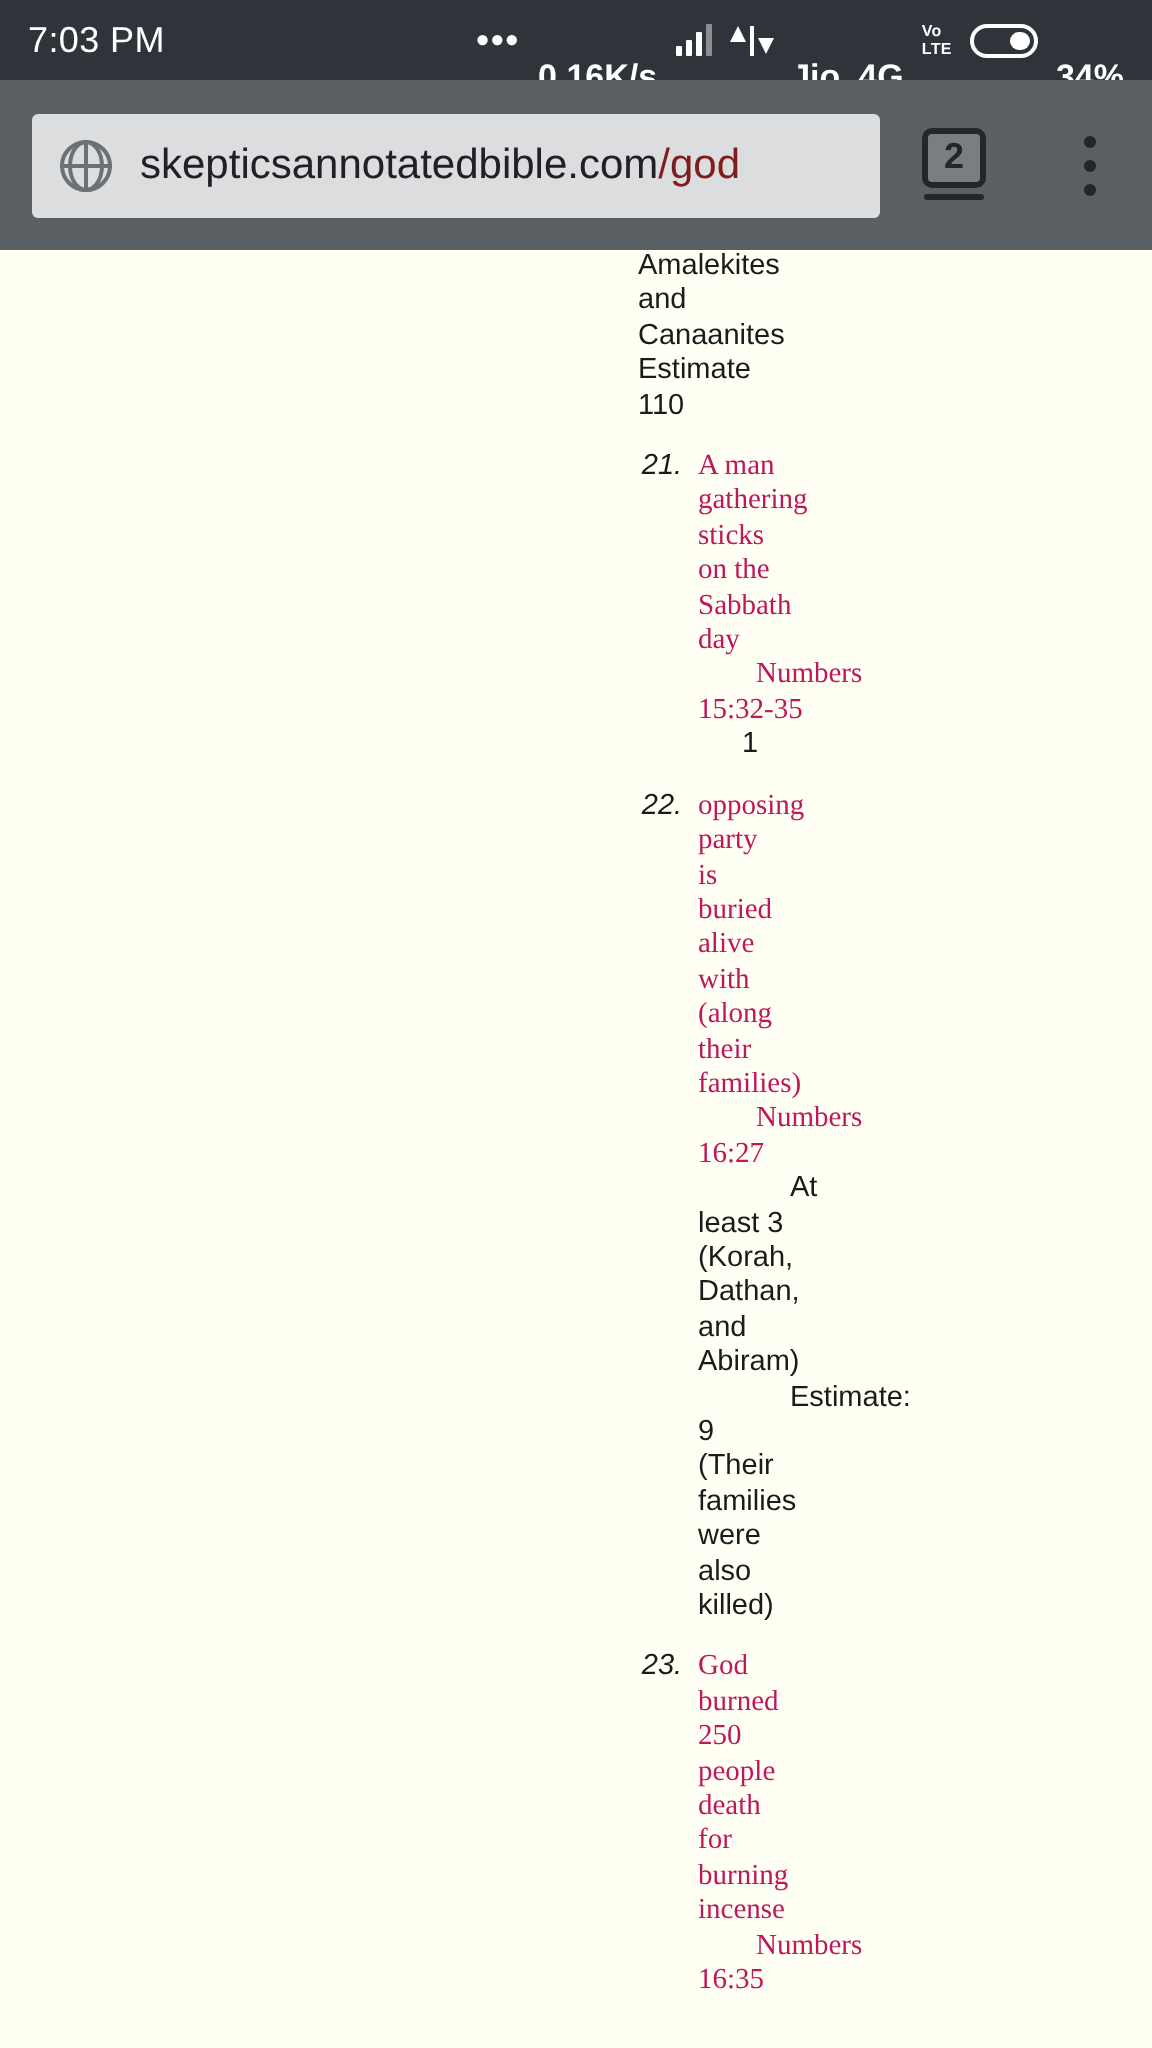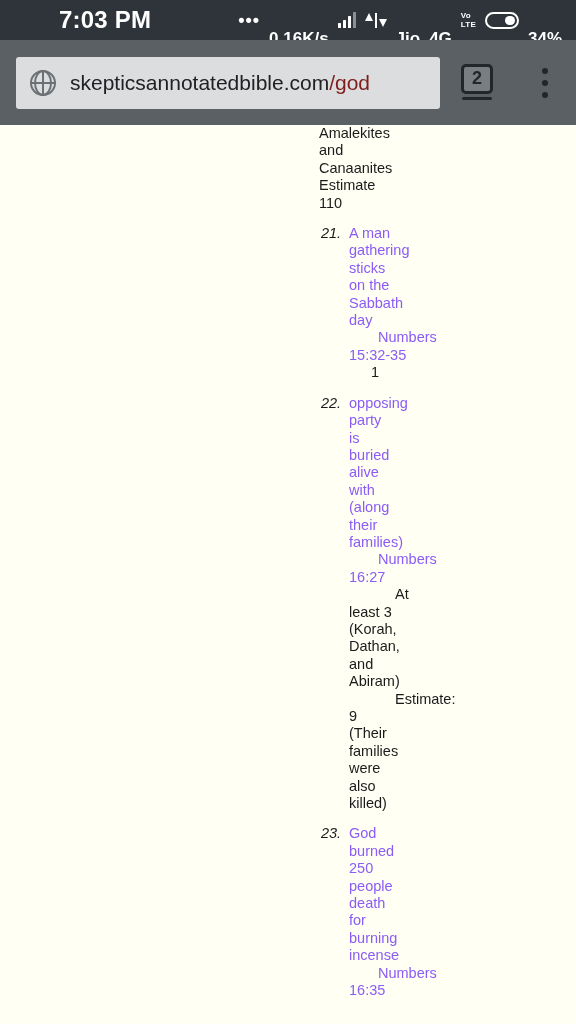--- a/index.html
+++ b/index.html
@@ -13,21 +13,21 @@
   
   #status-bar{
     position:absolute; top:0; left:0;
     width:576px; height:40px;
     background:#2f343a;
     display:flex; align-items:center;
     padding:0 14px;
     color:#ffffff;
   }
   #status-clock{
-    font-size:24px; font-weight:bold; letter-spacing:.2px;margin-left:45px;
+    font-size:18px; font-weight:normal; letter-spacing:.2px;
   }
   #status-right{
     margin-left:auto;
     display:flex; align-items:center; gap:9px;
   }
   .sb-text{ font-size:17px; font-weight:bold; white-space:nowrap;margin-top:38px; }
   .dots-icon{ font-size:18px; font-weight:bold; letter-spacing:1px; line-height:1; }
 
   
   .signal-icon{ display:flex; align-items:flex-end; gap:2px; height:16px; }
@@ -159,21 +159,21 @@
   .blk{ margin:0; padding:0; }
   .lines span{ display:block; }
 
   
   .list-item{ display:flex; margin-top:13px; }
   .li-num{
     flex:0 0 auto; width:30px; text-align:center;
     padding-right:6px; color:#1b1b1b;font-style:italic;
   }
   .li-body{ flex:1 1 auto; }
-  .lnk{ color:#8b5cf6; }
+  .lnk{ color:#be185d;font-family:Liberation Serif, serif; }
   .indent-1{ padding-left:29px; }
   .indent-2{ padding-left:22px; }
   .indent-3{ padding-left:46px; }
   .tight{ display:block; }
 </style>
 </head>
 <body>
 
 <div id="status-bar">
   <div id="status-clock">7:03 PM</div>

